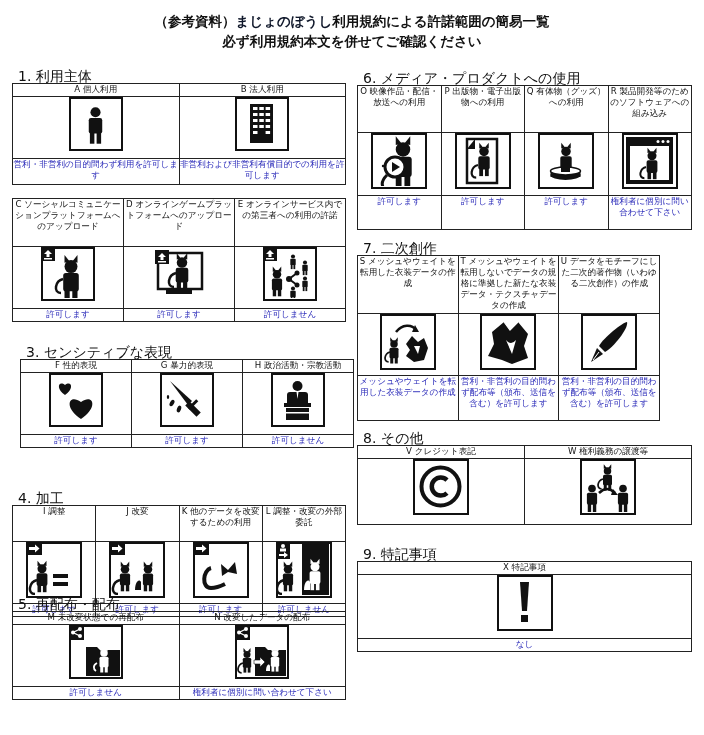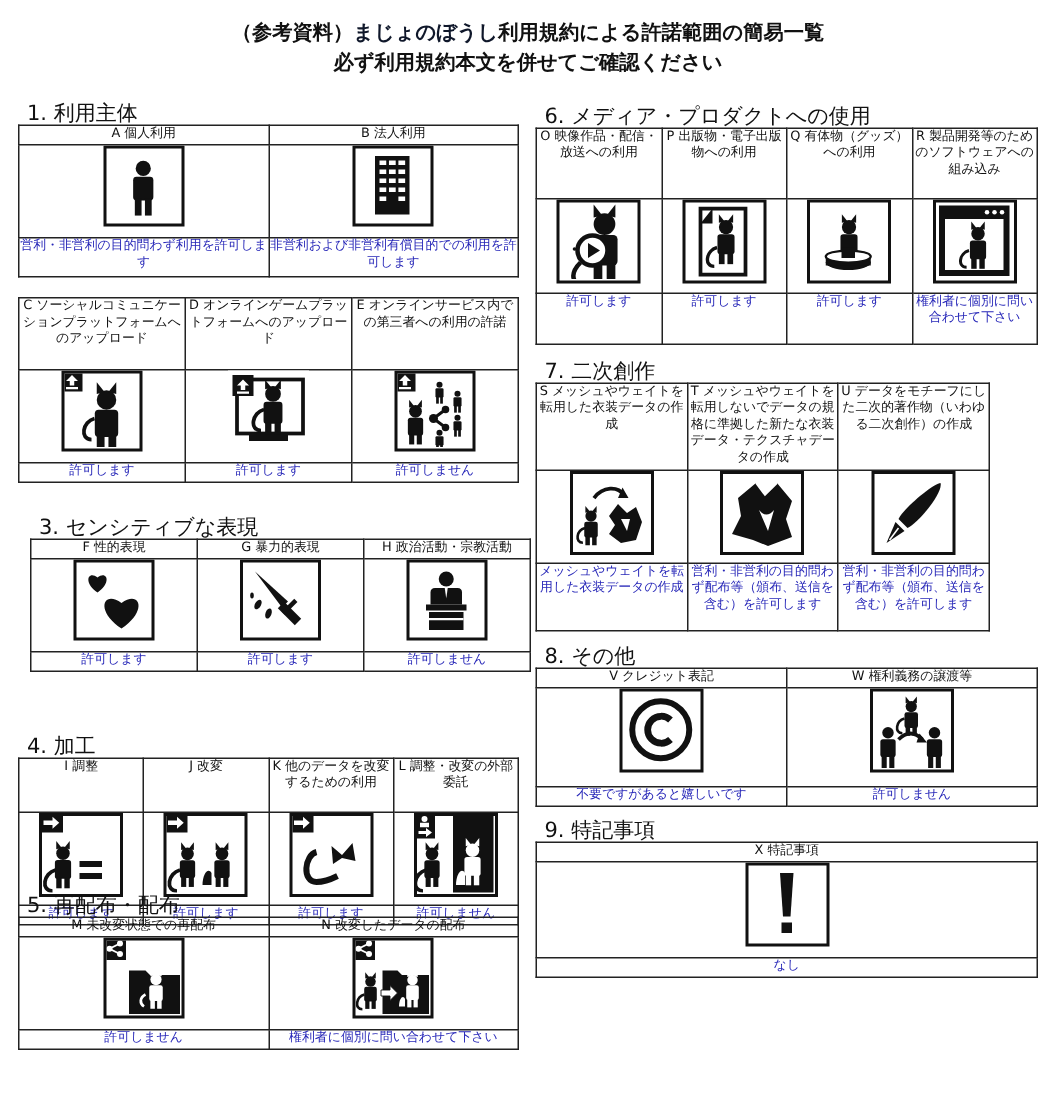--- a/index.html
+++ b/index.html
@@ -512,24 +512,20 @@
                     <use href="#person"></use>
                   </g>
           <g transform="translate(41,36) scale(0.85)">
                     <use href="#person"></use>
                   </g>
           <path d="M17 32 Q25 24 33 32" stroke="#111" stroke-width="2.5" fill="none"></path>
           <polygon points="31,28 36,34 29,34"></polygon>
                 </g>
               </svg></div></td>
     </tr>
-    <tr style="height:13px;">
-      <td class="ft">不要ですがあると嬉しいです</td>
-      <td class="ft">許可しません</td>
-    </tr>
   </tbody>
     </table>
 </div>
 
 <div class="section" style="left:357px; top:548px; width:335px;">
   <div class="sec-label">9. 特記事項</div>
   <table class="grid">
     <tbody>
         <tr style="height:13px;">
       <td class="hd">X 特記事項</td>

